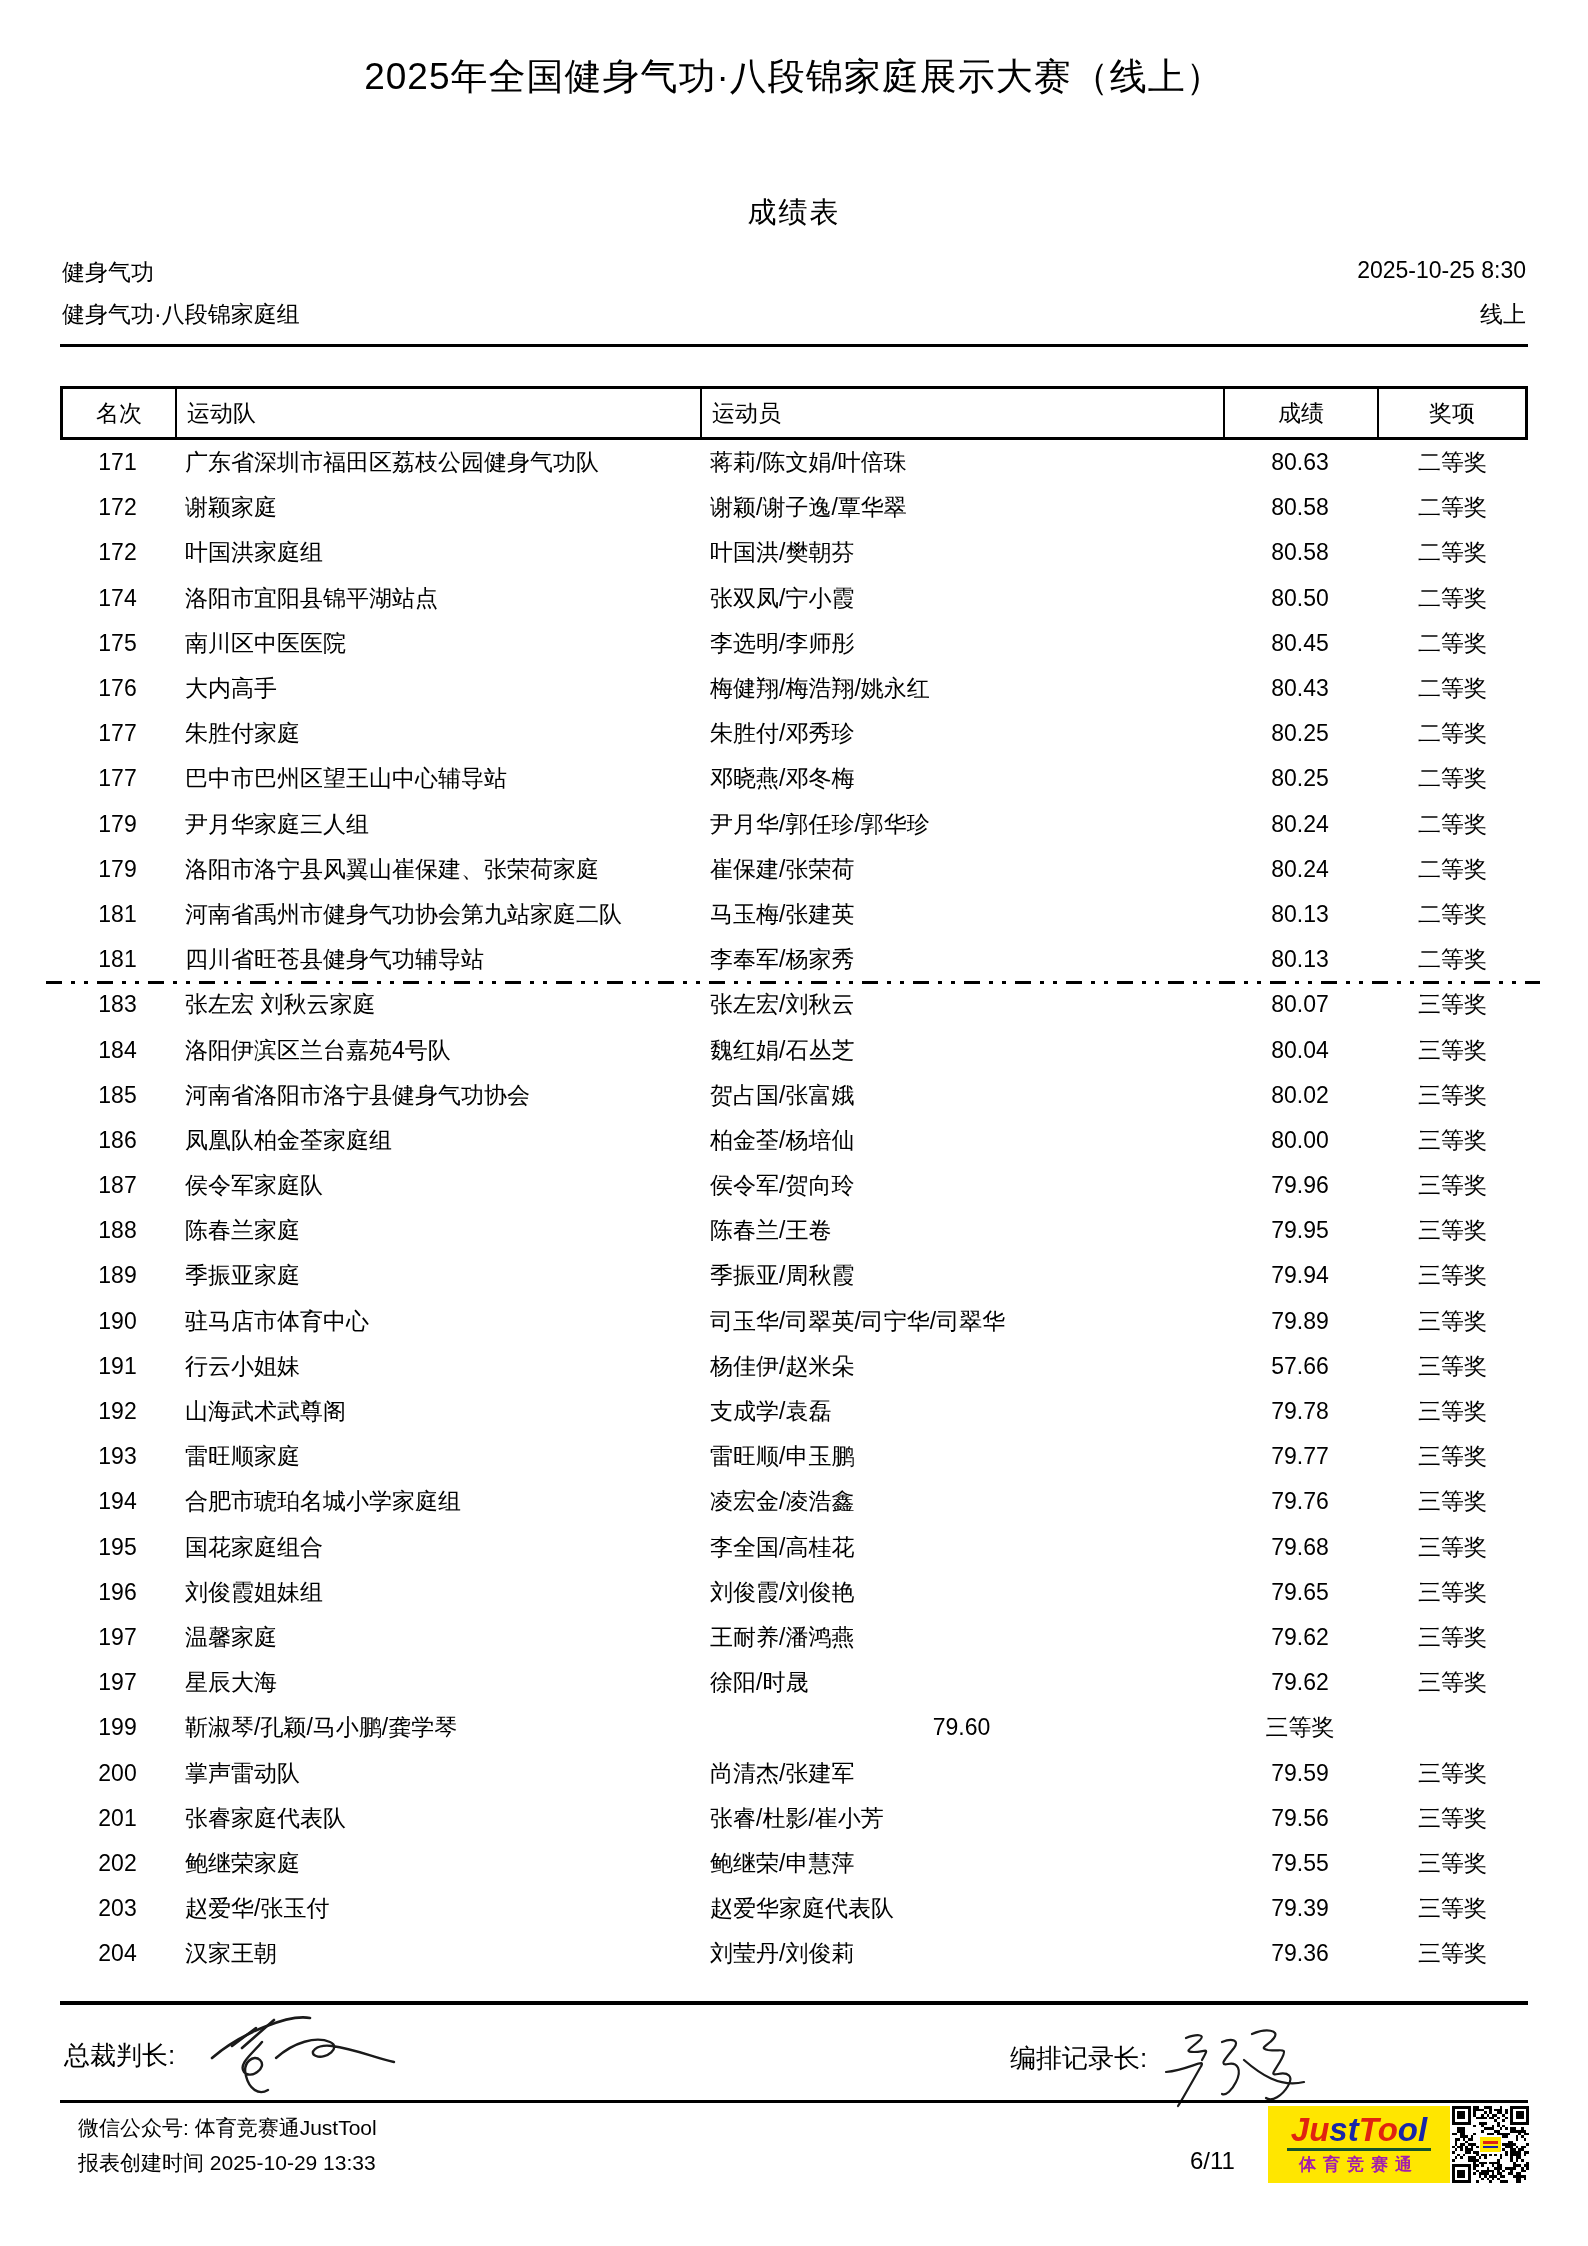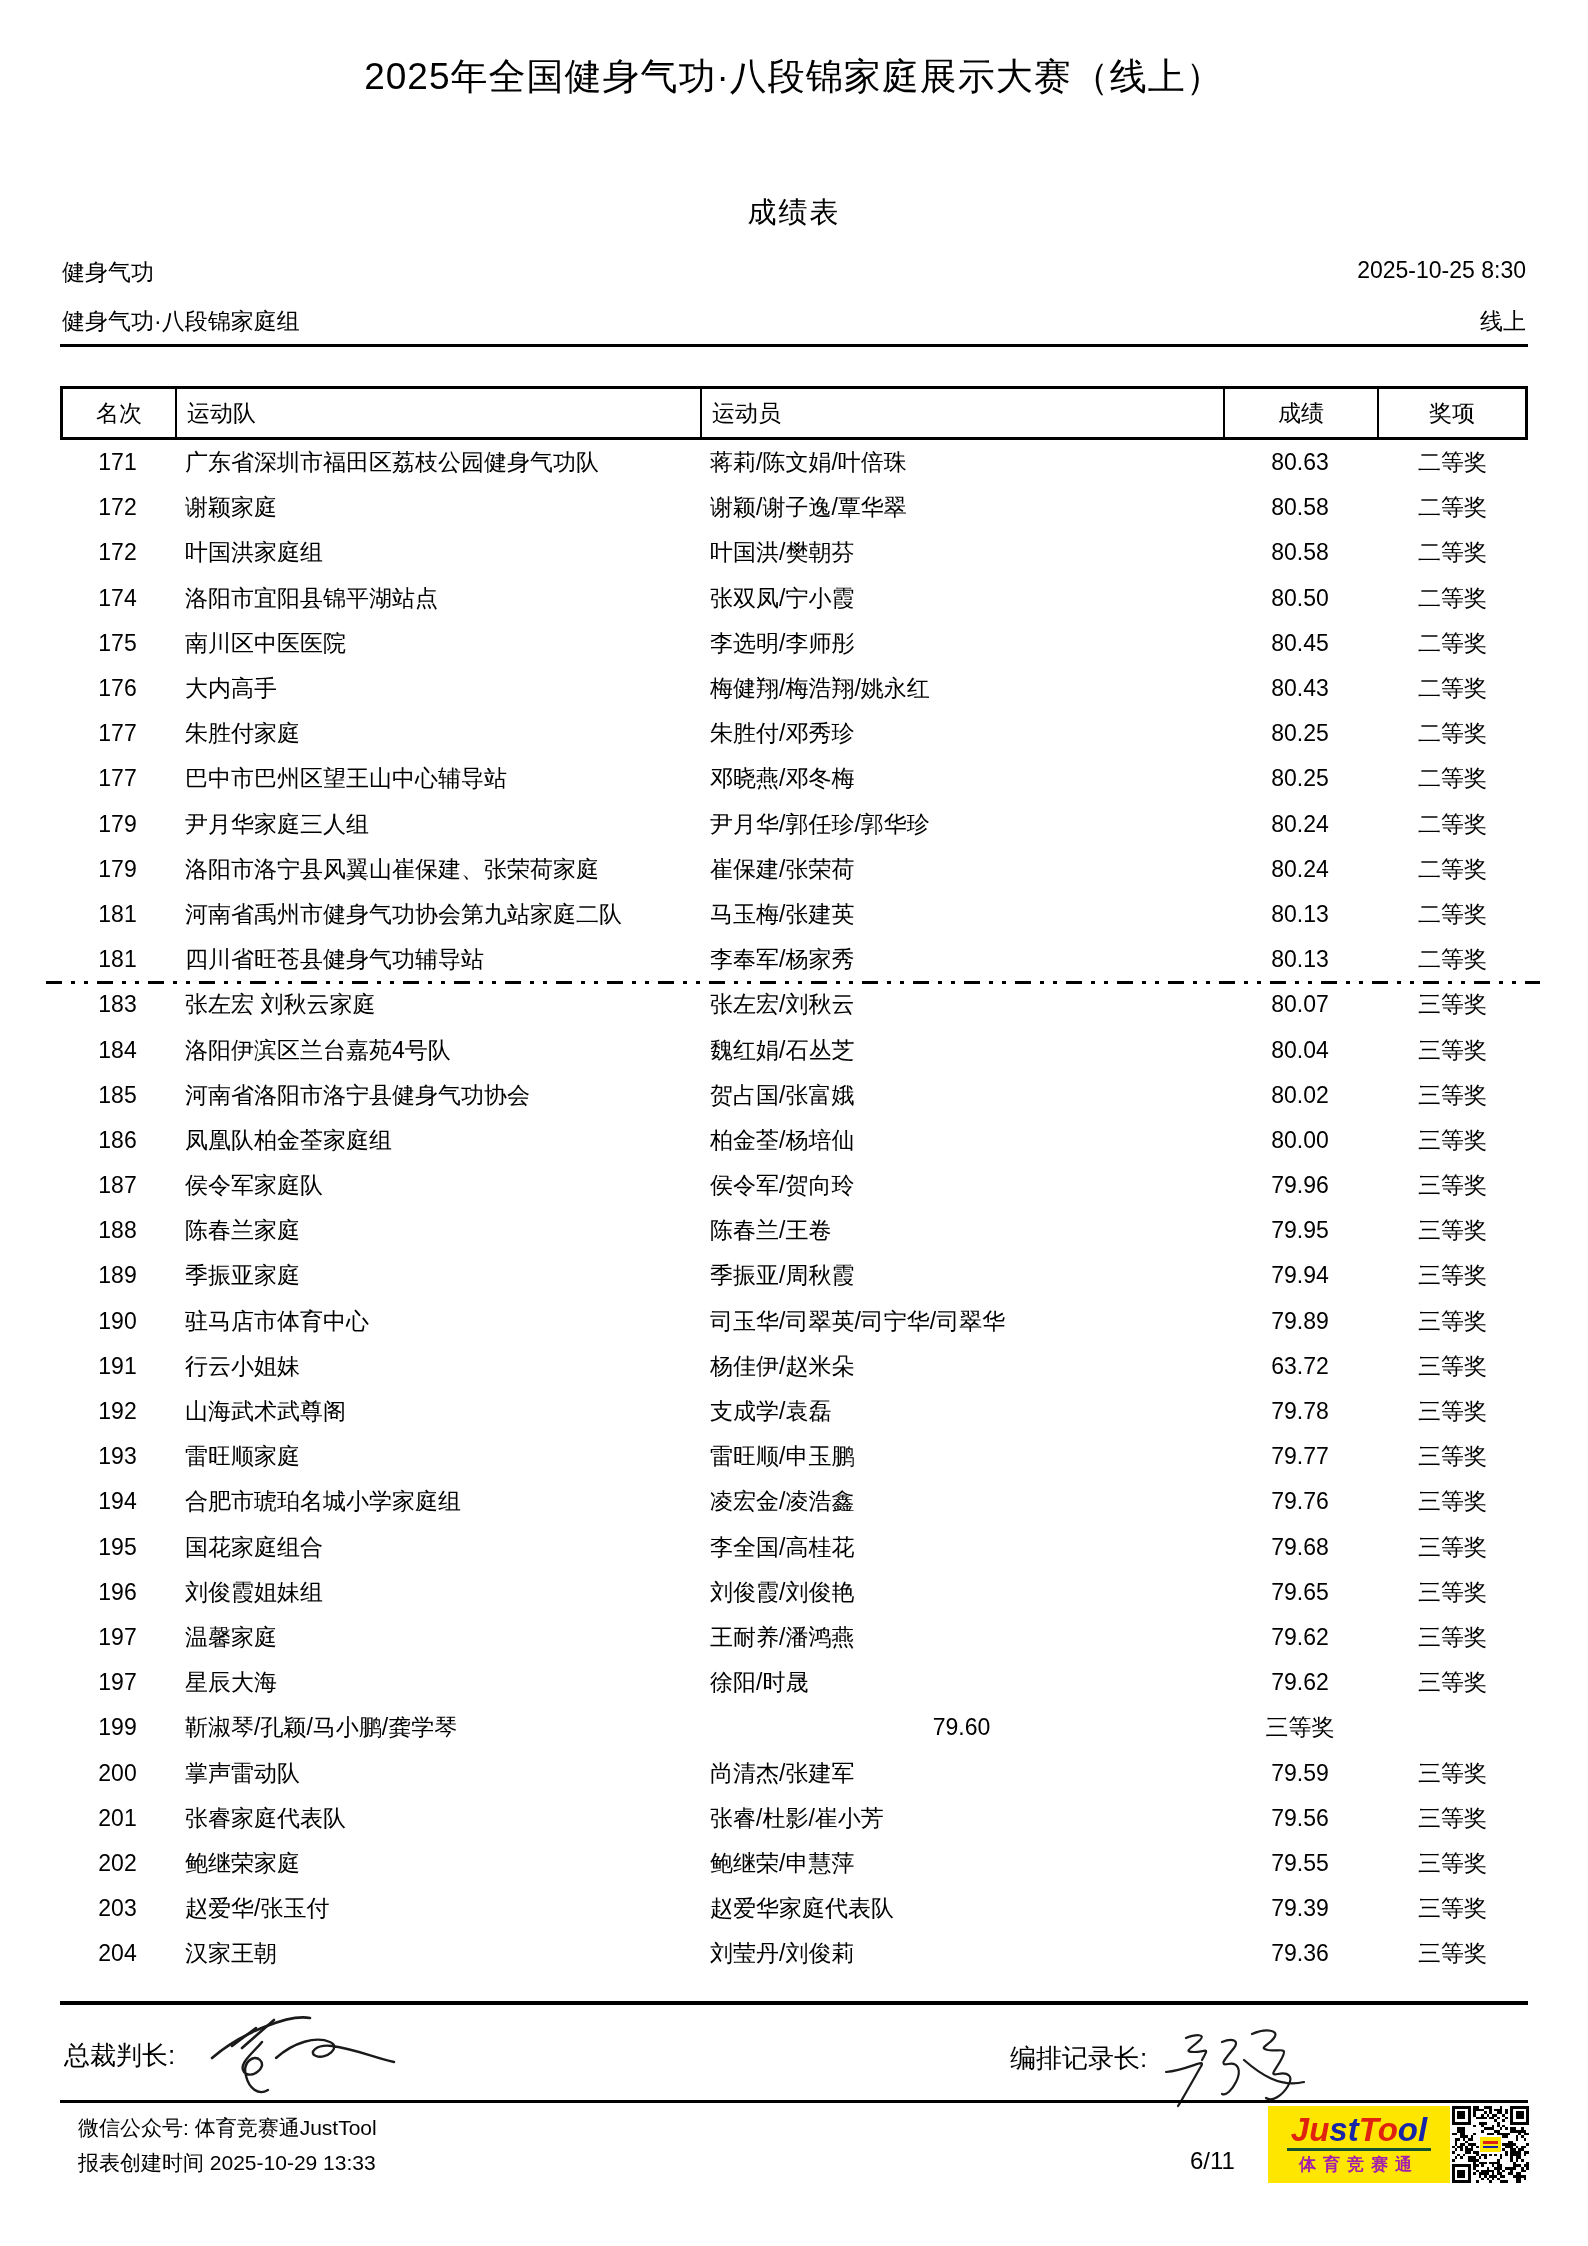--- a/index.html
+++ b/index.html
@@ -10,21 +10,21 @@
   .title {
     position:absolute; top:52px; left:0; right:0; text-align:center;
     font-size:37px; font-weight:400; letter-spacing:1px;
   }
   .subtitle {
     position:absolute; top:193px; left:0; right:0; text-align:center;
     font-size:29px; font-weight:400; letter-spacing:2px;
   }
   .meta { position:absolute; left:62px; right:62px; display:flex; justify-content:space-between; font-size:23px; }
   .meta1 { top:257px; }
-  .meta2 { top:306px; }
+  .meta2 { top:299px; }
   .rule { position:absolute; left:60px; width:1468px; background:#000; }
   .rule-top { top:344px; height:3px; }
   .rule-b1 { top:2001px; height:4px; }
   .rule-b2 { top:2100px; height:3px; }
 
   .table { position:absolute; top:386px; left:60px; width:1468px; }
   .thead {
     display:grid; grid-template-columns:115px 525px 523px 154px 151px;
     height:54px; box-sizing:border-box;
     border-top:3px solid #000; border-bottom:3px solid #000;
@@ -271,21 +271,21 @@
     <div class="c team">驻马店市体育中心</div>
     <div class="c ath">司玉华/司翠英/司宁华/司翠华</div>
     <div class="c score">79.89</div>
     <div class="c award">三等奖</div>
   </div>
 
   <div class="row">
     <div class="c rank">191</div>
     <div class="c team">行云小姐妹</div>
     <div class="c ath">杨佳伊/赵米朵</div>
-    <div class="c score">63.72</div>
+    <div class="c score">57.66</div>
     <div class="c award">三等奖</div>
   </div>
 
   <div class="row">
     <div class="c rank">192</div>
     <div class="c team">山海武术武尊阁</div>
     <div class="c ath">支成学/袁磊</div>
     <div class="c score">79.78</div>
     <div class="c award">三等奖</div>
   </div>

